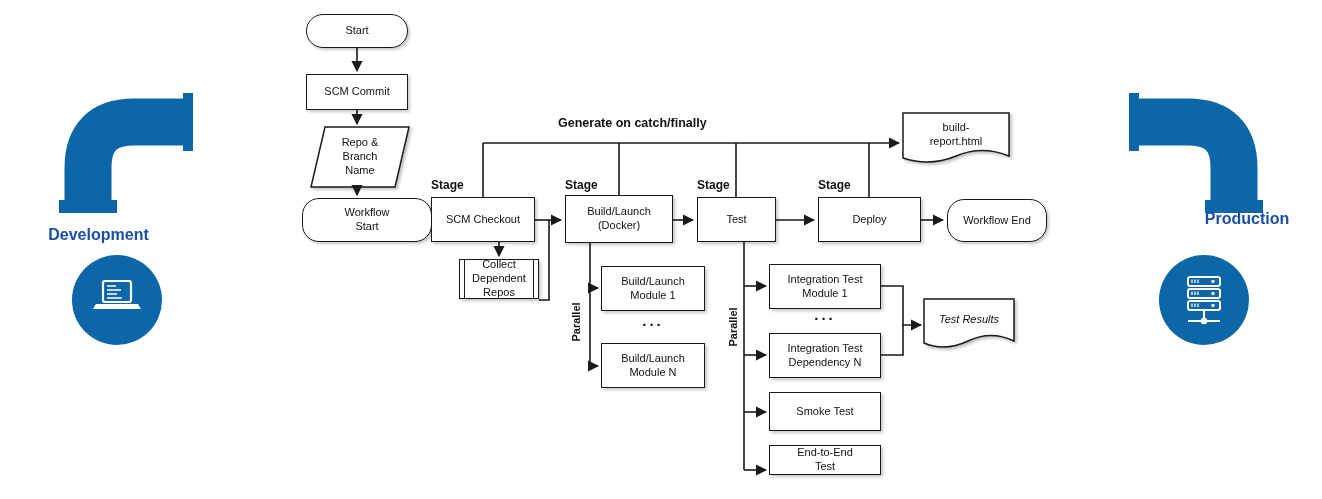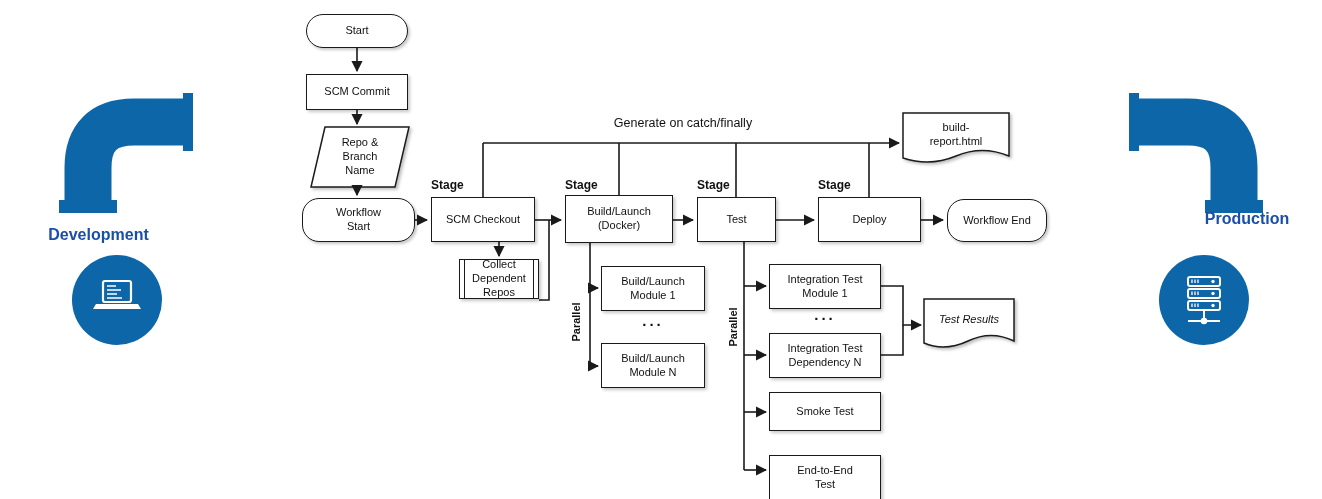--- a/index.html
+++ b/index.html
@@ -22,21 +22,21 @@
   }
   .shape-text{
     position:absolute;display:flex;align-items:center;justify-content:center;text-align:center;
     font-size:11px;line-height:1.25;white-space:pre-line;background:transparent;
   }
   .stage-label{position:absolute;font-weight:bold;font-size:12px;}
   .parallel-label{
     position:absolute;font-weight:bold;font-size:11px;text-align:center;
     transform:rotate(-90deg);transform-origin:center;
   }
-  .annotation{position:absolute;font-weight:normal;font-size:12.5px;text-align:center;}
+  .annotation{position:absolute;font-weight:bold;font-size:12.5px;}
   .ellipsis{position:absolute;font-weight:bold;font-size:15px;letter-spacing:3px;text-align:center;}
   .side-label{position:absolute;font-weight:bold;font-size:16px;text-align:center;color:#1a4fa8;margin-left:23px;}
 </style>
 </head>
 <body>
 
 <div class="canvas">
 
   <svg class="layer" width="1322" height="499" viewBox="0 0 1322 499">
     <defs>
@@ -123,39 +123,39 @@
   <div class="parallel-label" style="left:547px;top:315px;width:60px;height:14px;">Parallel</div>
   <div class="parallel-label" style="left:704px;top:320px;width:60px;height:14px;">Parallel</div>
   <div class="ellipsis" style="left:623px;top:312px;width:60px;">...</div>
   <div class="ellipsis" style="left:795px;top:306px;width:60px;">...</div>
 
   <div class="node stadium" style="left:306px;top:14px;width:102px;height:34px;">Start</div>
   <div class="node" style="left:306px;top:74px;width:102px;height:36px;">SCM Commit</div>
   <div class="shape-text" style="left:311px;top:127px;width:98px;height:60px;">Repo &amp;
 Branch
 Name</div>
-  <div class="node stadium" style="left:302px;top:198px;width:113px;height:44px;">Workflow
+  <div class="node stadium" style="left:302px;top:198px;width:130px;height:44px;">Workflow
 Start</div>
   <div class="node" style="left:431px;top:197px;width:104px;height:45px;">SCM Checkout</div>
   <div class="node subprocess" style="left:459px;top:259px;width:80px;height:40px;">Collect
 Dependent
 Repos</div>
   <div class="node" style="left:565px;top:195px;width:108px;height:48px;">Build/Launch
 (Docker)</div>
   <div class="node" style="left:601px;top:266px;width:104px;height:45px;">Build/Launch
 Module 1</div>
   <div class="node" style="left:601px;top:343px;width:104px;height:45px;">Build/Launch
 Module N</div>
   <div class="node" style="left:697px;top:197px;width:79px;height:45px;">Test</div>
   <div class="node" style="left:769px;top:264px;width:112px;height:45px;">Integration Test
 Module 1</div>
   <div class="node" style="left:769px;top:333px;width:112px;height:45px;">Integration Test
 Dependency N</div>
   <div class="node" style="left:769px;top:392px;width:112px;height:39px;">Smoke Test</div>
-  <div class="node" style="left:769px;top:455px;width:112px;height:45px;">End-to-End
+  <div class="node" style="left:769px;top:445px;width:112px;height:30px;">End-to-End
 Test</div>
   <div class="node" style="left:818px;top:197px;width:103px;height:45px;">Deploy</div>
   <div class="node stadium" style="left:947px;top:199px;width:100px;height:43px;">Workflow End</div>
   <div class="shape-text" style="left:903px;top:113px;width:106px;height:44px;">build-
 report.html</div>
   <div class="shape-text" style="left:924px;top:299px;width:90px;height:42px;font-style:italic;">Test Results</div>
 
 </div>
 
 </body></html>

